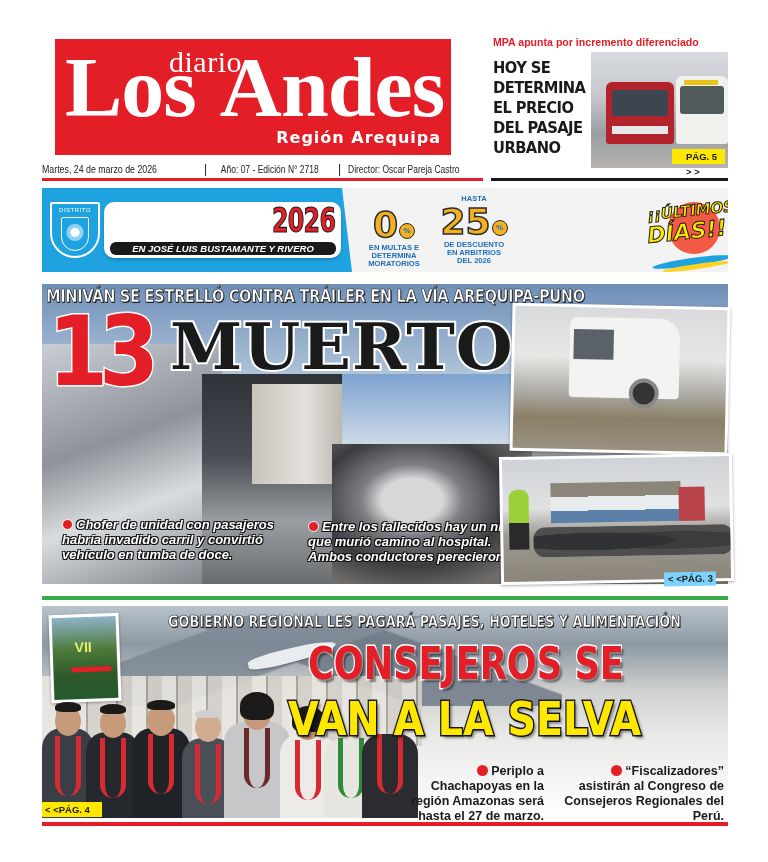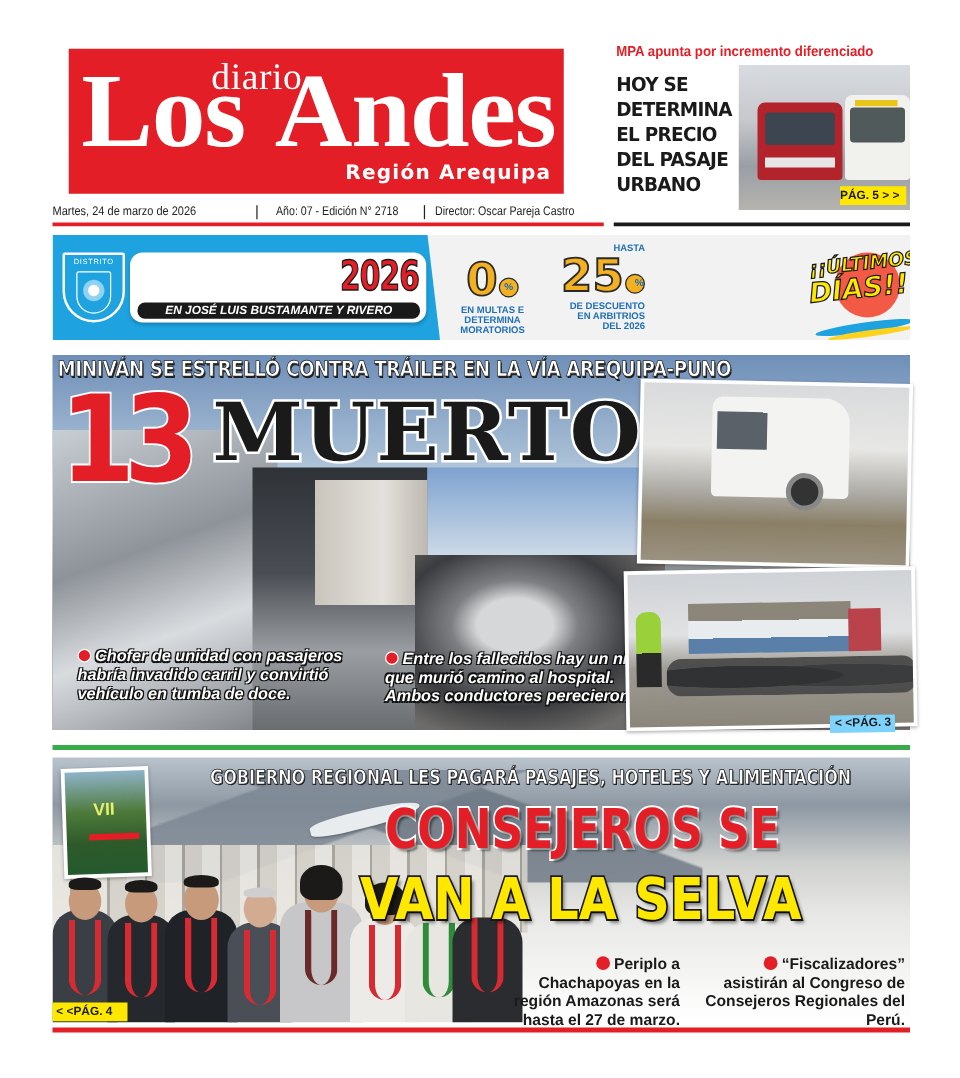--- a/index.html
+++ b/index.html
@@ -57,21 +57,21 @@
   .bus2::before { content: ""; position: absolute; left: 4px; top: 10px; width: 44px; height: 28px; background: #505a5a; border-radius: 3px; }
   .bus2::after { content: ""; position: absolute; left: 8px; top: 4px; width: 34px; height: 5px; background: #e9c41a; }
   .teaser-headline {
     position: absolute; left: 2px; top: 24px; width: 120px;
     font-family: "DejaVu Sans", sans-serif; font-weight: bold; font-size: 15.5px; line-height: 20px;
     color: #1a1a1a; letter-spacing: -0.6px; text-shadow: 0 0 3px #fff, 0 0 2px #fff;
     transform: scaleX(0.95); transform-origin: left top;
   }
   .teaser-page {
     position: absolute; left: 672px; top: 149px; width: 53px; height: 15px; background: #ffe800;
-    font-size: 9.5px; font-weight: bold; color: #1a1a1a; padding-left: 0; line-height: 15px;
+    font-size: 9.5px; font-weight: bold; color: #1a1a1a; padding-left: 14px; line-height: 15px;
   }
 
   
   .ad { position: absolute; left: 42px; top: 188px; width: 686px; height: 84px; background: #f2f2f2; overflow: hidden; }
   .ad-blue {
     position: absolute; left: 0; top: 0; width: 310px; height: 84px; background: #1ea3e0;
     clip-path: polygon(0 0, 300px 0, 310px 84px, 0 84px);
   }
   .ad-logo {
     position: absolute; left: 8px; top: 14px; width: 50px; height: 56px; border: 2px solid #fff;
@@ -283,21 +283,21 @@
   <div class="ad-year">2026</div>
   <div class="ad-sub">EN JOSÉ LUIS BUSTAMANTE Y RIVERO</div>
 
   <div class="ad-stat" style="left:310px; top:8px; width:84px;">
     <div style="height:10px;"></div>
     <span class="big">0</span><span class="pct">%</span>
     <div class="cap">EN MULTAS E</div>
     <div class="cap">DETERMINA</div>
     <div class="cap">MORATORIOS</div>
   </div>
-  <div class="ad-stat" style="left:390px; top:6px; width:84px;text-align:right;">
+  <div class="ad-stat" style="left:390px; top:6px; width:84px;">
     <div class="hasta">HASTA</div>
     <span class="big">25</span><span class="pct">%</span>
     <div class="cap">DE DESCUENTO</div>
     <div class="cap">EN ARBITRIOS</div>
     <div class="cap">DEL 2026</div>
   </div>
   <div class="ad-ult-circle"></div>
   <div class="ad-ult">
     <span class="a">¡¡ÚLTIMOS</span>
     <span class="b">DÍAS!!</span>

